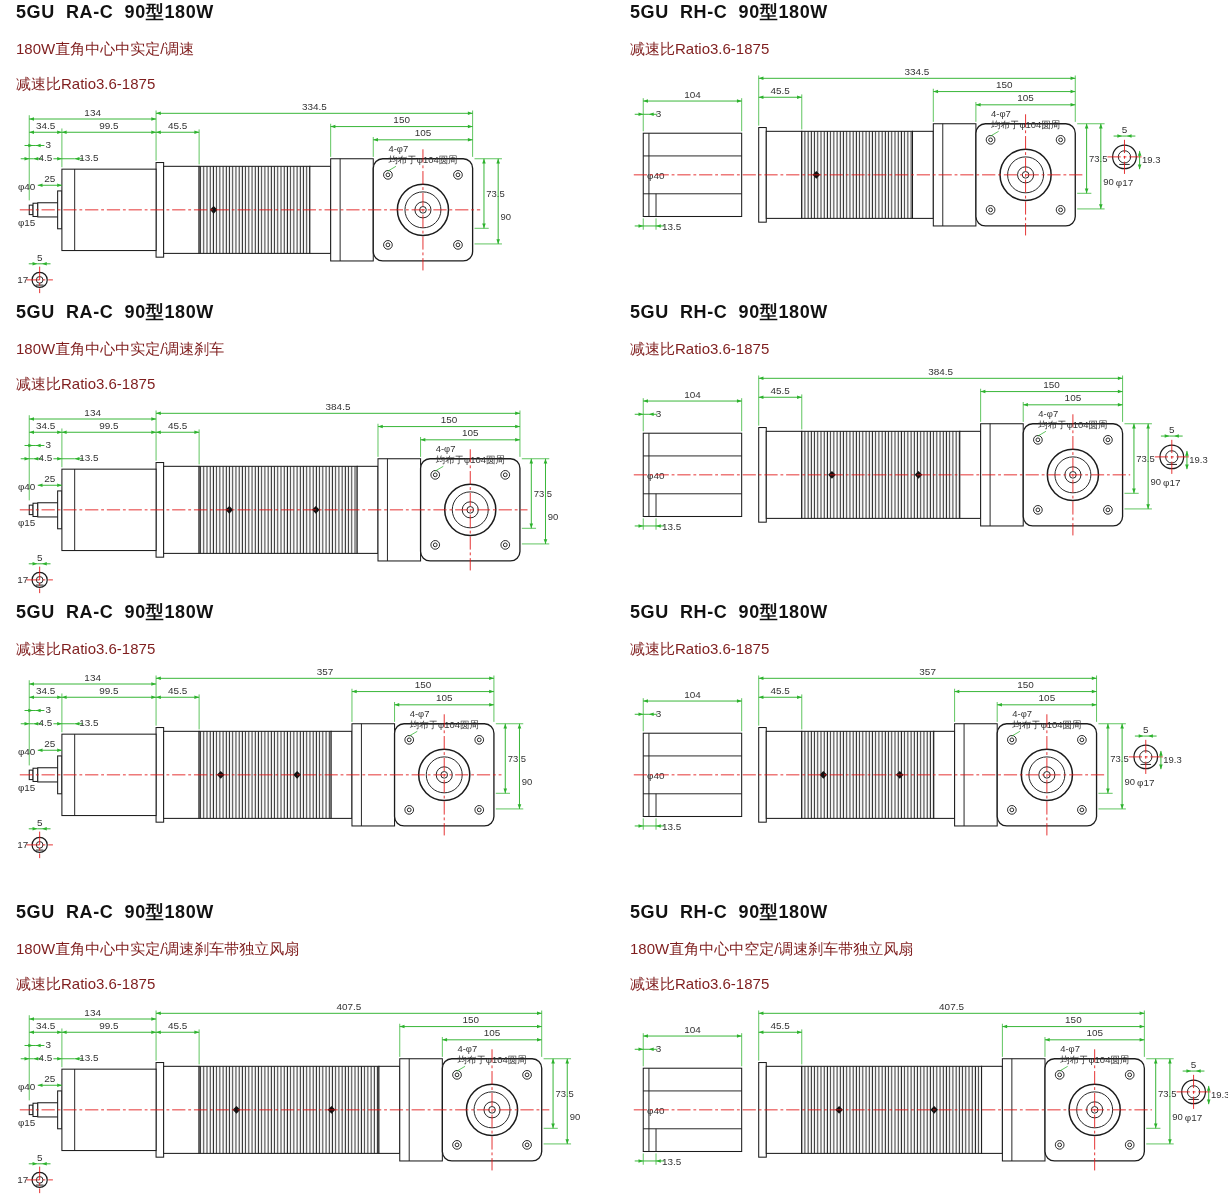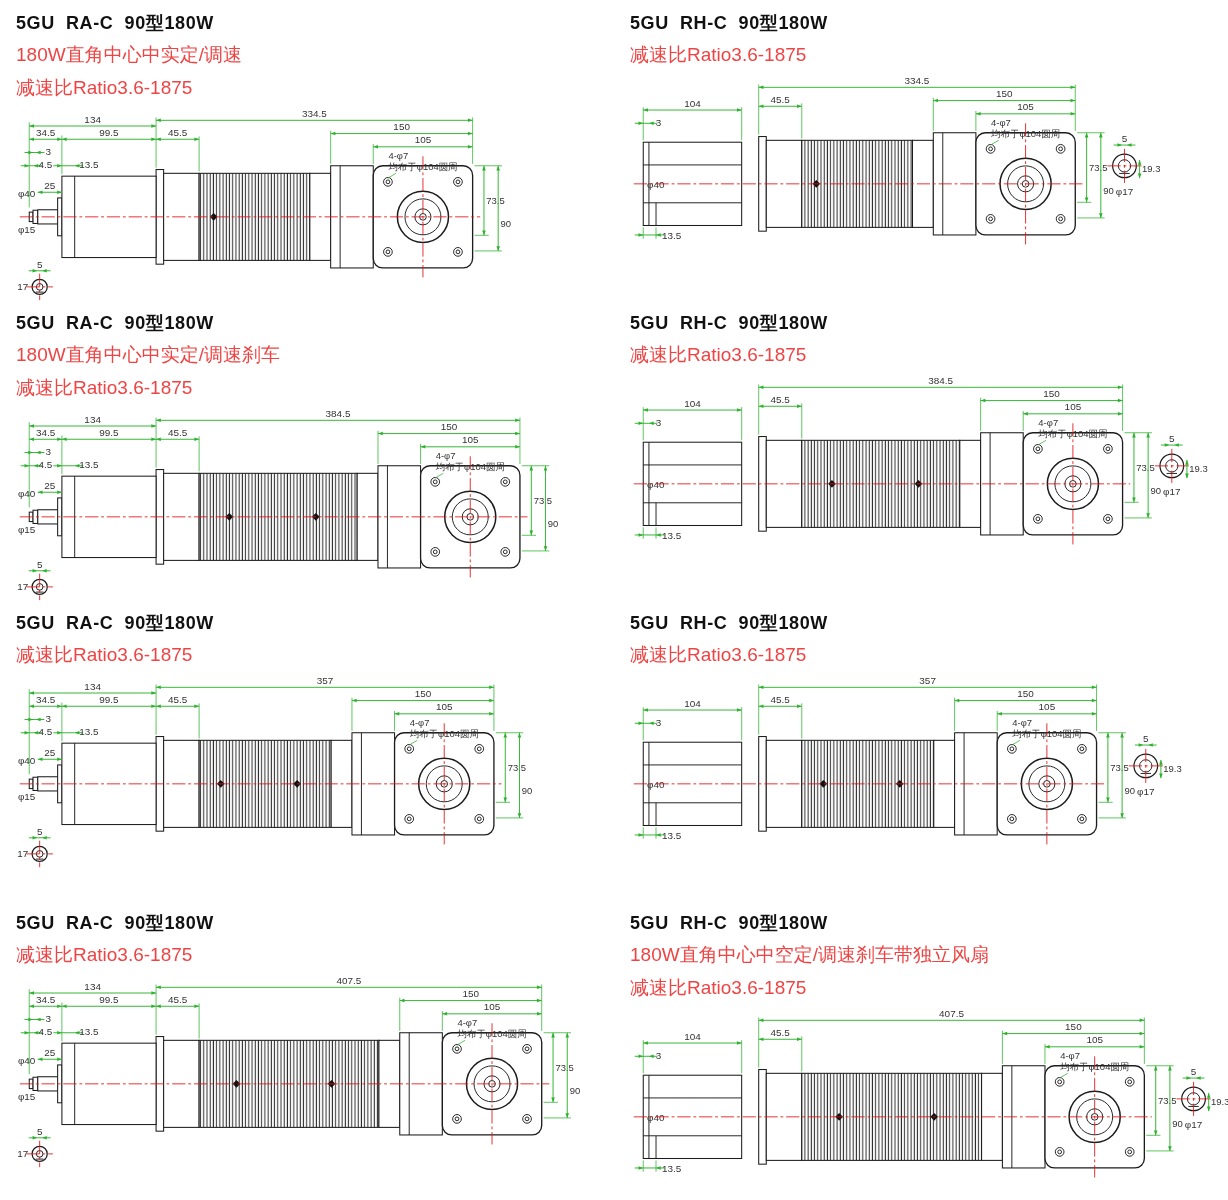--- a/index.html
+++ b/index.html
@@ -1,22 +1,22 @@
 <!DOCTYPE html>
 <html><head>
 <meta charset="utf-8">
 <style>
   *{box-sizing:border-box}
   html,body{margin:0;padding:0}
   body{width:1228px;height:1200px;background:#ffffff;color:#111;
        font-family:"Liberation Sans","DejaVu Sans",sans-serif;overflow:hidden}
   .grid{display:grid;grid-template-columns:614px 614px;grid-auto-rows:300px}
-  .panel{padding:11px 0 0 16px}
+  .panel{padding:0 0 0 16px}
   .title{font-size:18px;font-weight:700;letter-spacing:.6px;color:#111;white-space:pre}
-  .sub{font-size:19px;color:#ef4444;margin-top:7px}
+  .sub{font-size:15px;color:#7f1d1d;margin-top:16px}
   svg{display:block;margin-top:4px}
   svg text{font-family:"Liberation Sans","DejaVu Sans",sans-serif}
 </style>
 </head>
 <body>
 
 <div class="grid" id="grid">
     <div class="panel">
       <div class="title">5GU  RA-C  90型180W</div>
       <div class="sub">180W直角中心中实定/调速</div>
@@ -726,20 +726,21 @@
         <line x1="561" y1="92.7" x2="561" y2="112" stroke="#2db22d" stroke-width="1" fill="none"></line>
         <polygon points="561,92.7 559.1,97.7 562.9,97.7" fill="#2db22d"></polygon>
         <polygon points="561,112 559.1,107 562.9,107" fill="#2db22d"></polygon>
         <text x="563.5" y="105" fill="#333333" font-size="10" text-anchor="start">19.3</text>
         <text x="545" y="130" fill="#333333" font-size="10.5" text-anchor="middle">φ17</text>
         <line x1="4" y1="118" x2="501" y2="118" stroke="#e01212" stroke-width="0.9" fill="none" stroke-dasharray="14 3 3 3"></line>
       </svg>
     </div>
     <div class="panel">
       <div class="title">5GU  RA-C  90型180W</div>
+      <div class="sub">180W直角中心中实定/调速刹车带独立风扇</div>
       <div class="sub">减速比Ratio3.6-1875</div>
       <svg viewBox="0 0 634 212" width="600" height="201">
         <defs>
           <pattern id="fins6" width="3.4" height="6" patternUnits="userSpaceOnUse">
             <rect x="0" y="0" width="3.4" height="6" fill="#fff"></rect>
             <line x1="1.2" y1="0" x2="1.2" y2="6" stroke="#2b2b2b" stroke-width="1.1"></line>
           </pattern>
         </defs>
         <rect x="148" y="68" width="8" height="100" fill="#fff" stroke="#1c1c1c" stroke-width="1.1"></rect>
         <rect x="156" y="72" width="37.5" height="92" fill="#fff" stroke="#1c1c1c" stroke-width="1.1"></rect>

